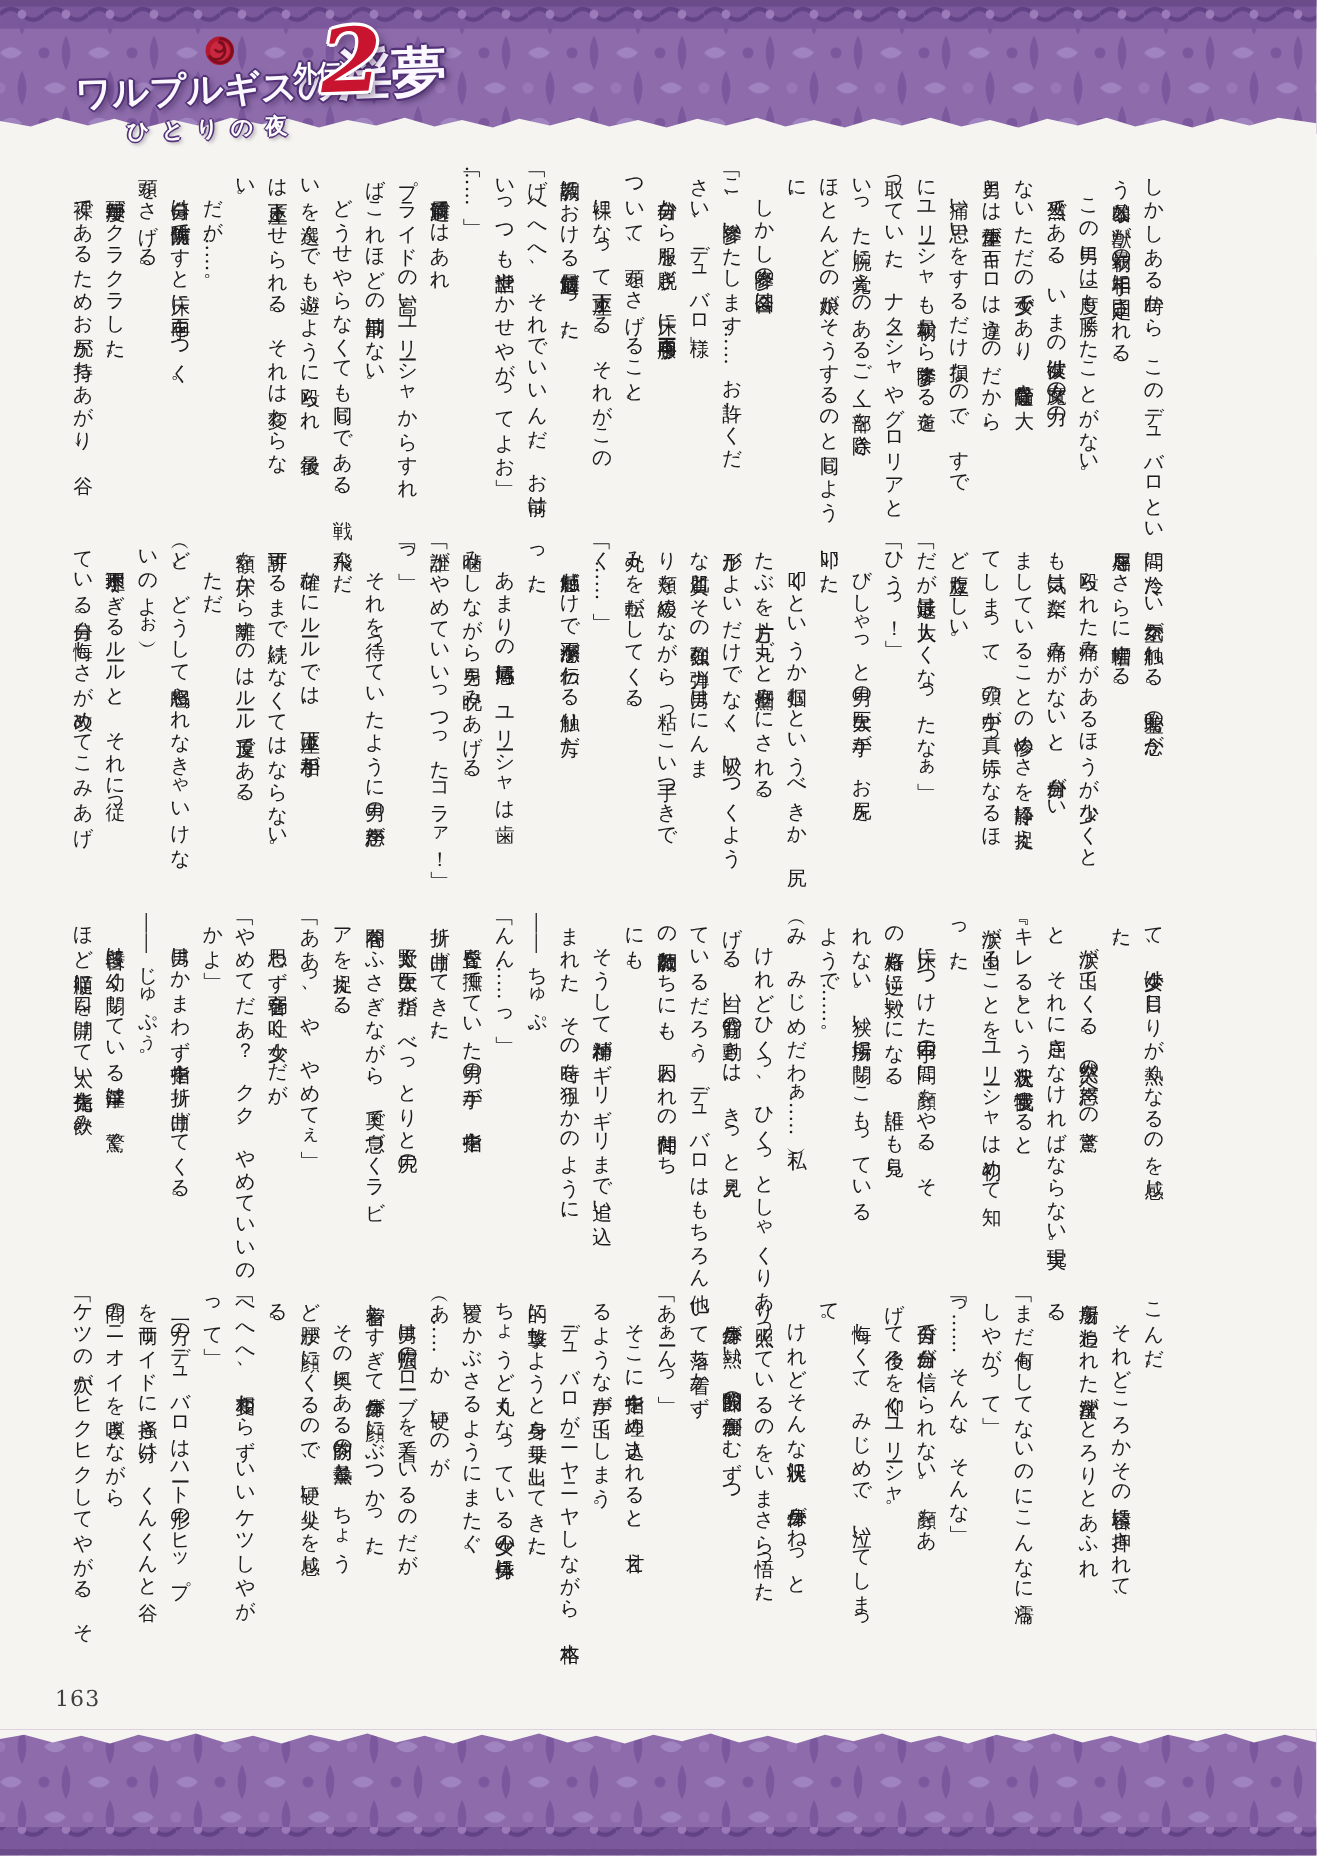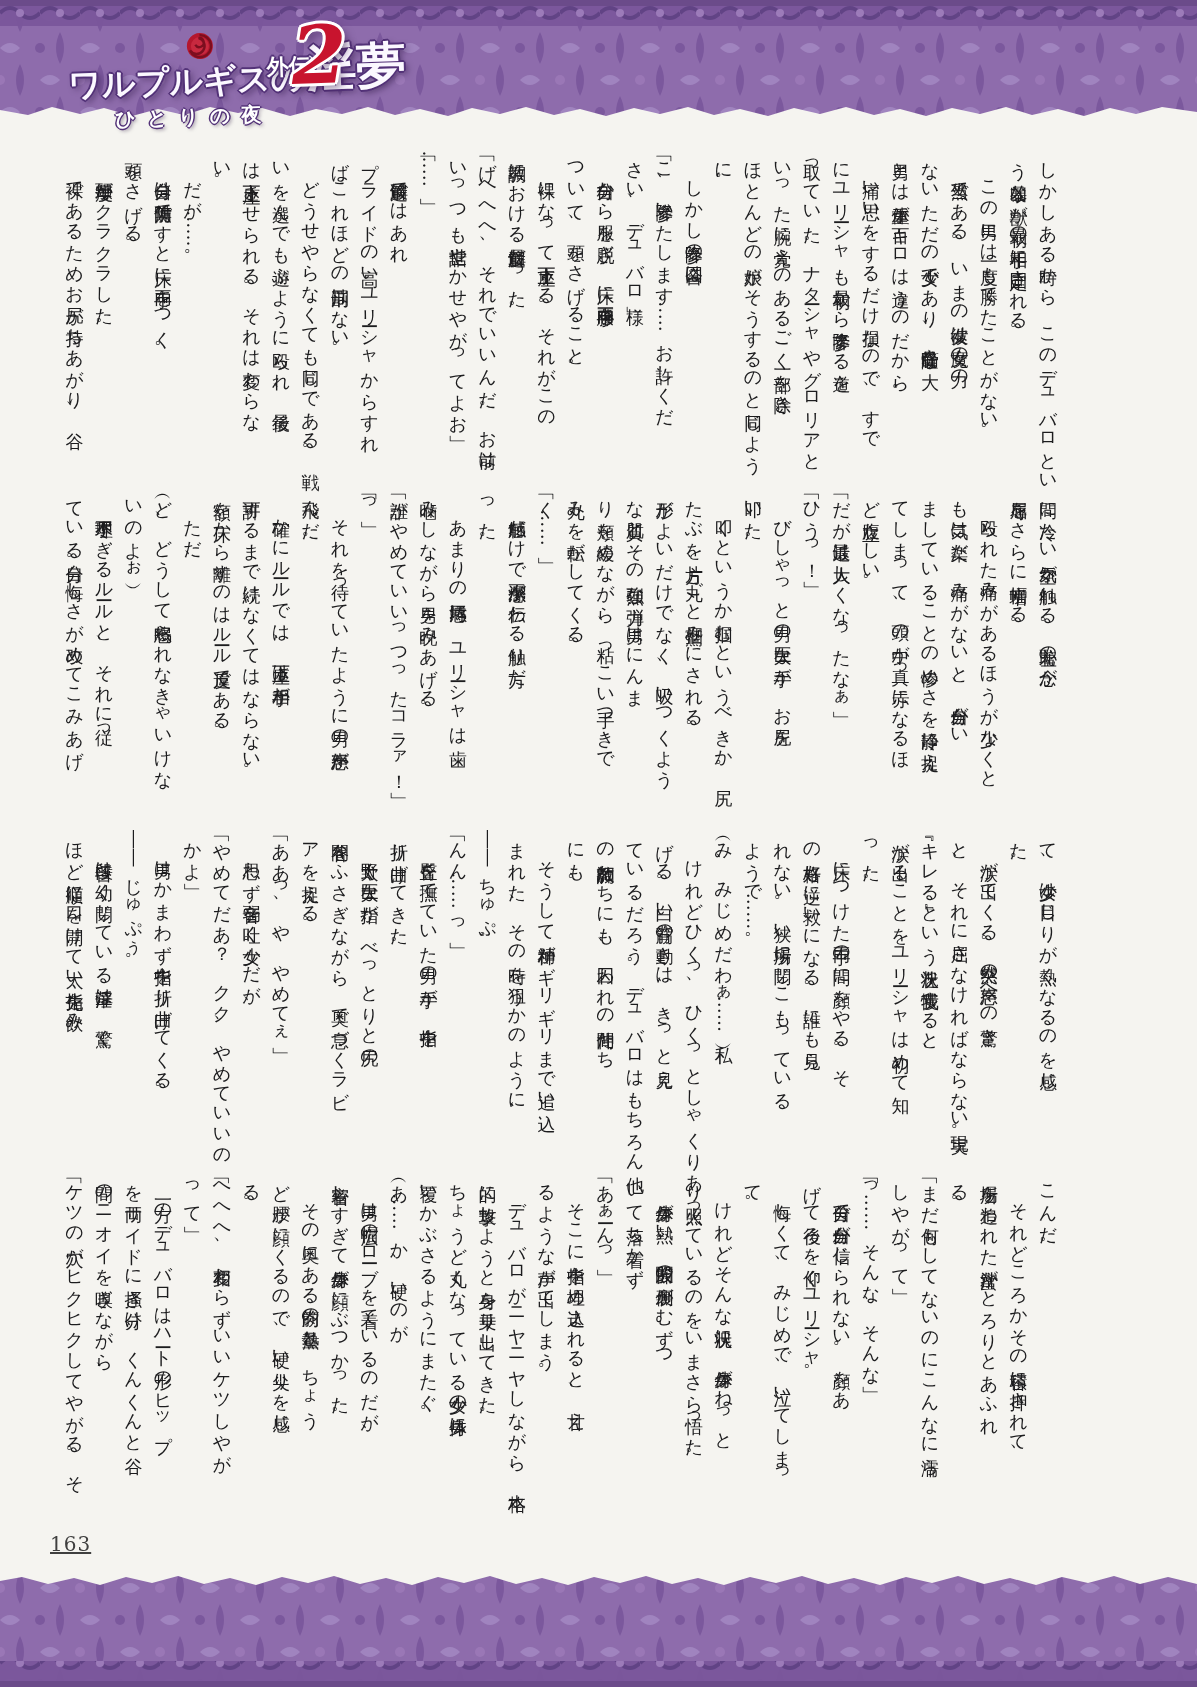--- a/index.html
+++ b/index.html
@@ -35,21 +35,21 @@
   
   .band{position:absolute;right:134px;width:1006px;height:342px;
         writing-mode:vertical-rl;text-orientation:mixed;
         font-size:18px;line-height:29.5px;letter-spacing:0.4px;color:#1c1c1e;}
   .band p{margin:0;padding:0;white-space:nowrap;}
   .b1{top:150px;}
   .b2{top:488px;}
   .b3{top:830px;}
   .b4{top:1172px;}
 
-  .page-number{position:absolute;left:50px;top:1532px;font-size:20px;color:#3f3f3f;letter-spacing:1px;text-decoration:underline;}
+  .page-number{position:absolute;left:50px;top:1532px;font-size:20px;color:#3f3f3f;letter-spacing:1px;}
 </style>
 </head>
 <body>
 
 <div class="page">
 
   <div class="border-top">
     <svg class="pattern-svg" width="1197" height="122">
       <defs>
         <pattern id="dmk1" width="80" height="64" patternUnits="userSpaceOnUse">

